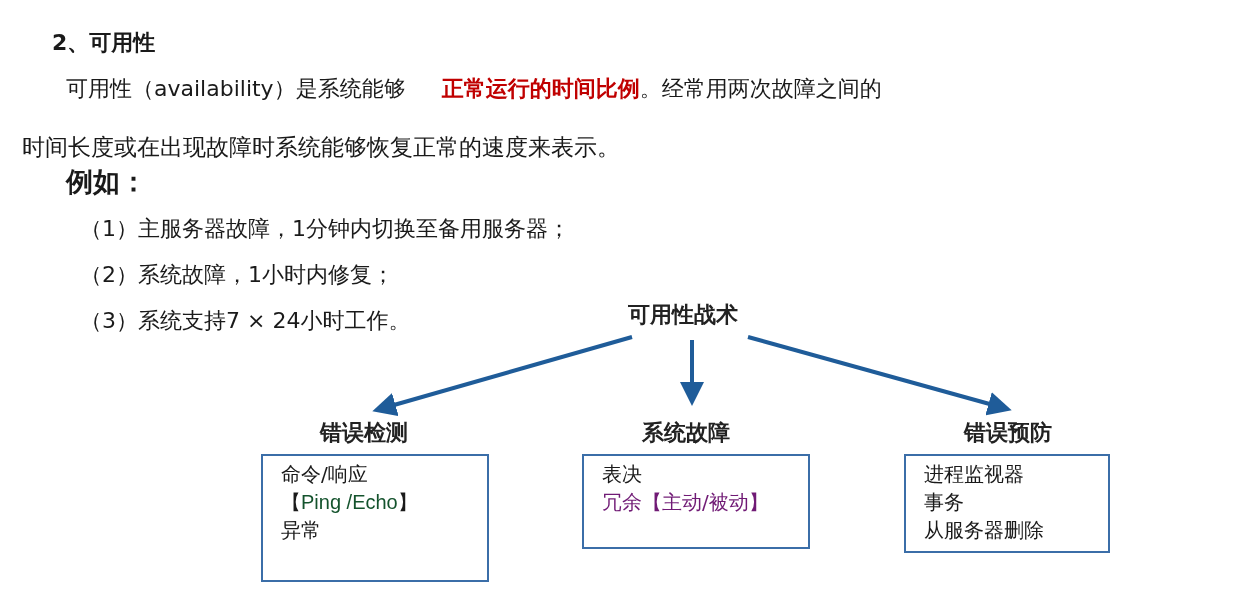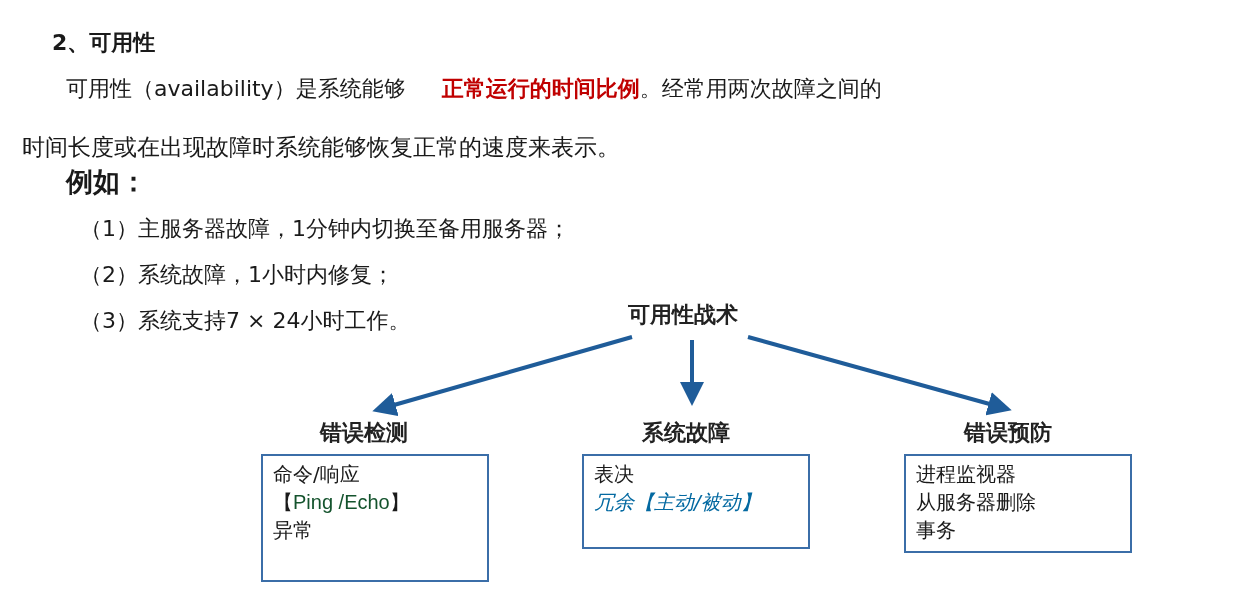--- a/index.html
+++ b/index.html
@@ -8,24 +8,24 @@
       font-family: "DejaVu Sans", "Liberation Sans", sans-serif; color: #1a1a1a;
     }
     .abs { position: absolute; white-space: nowrap; }
     .h2 { left: 52px; top: 28px; font-size: 22px; font-weight: bold; }
     .para1 { left: 66px; top: 74px; font-size: 22px; }
     .para2 { left: 22px; top: 132px; font-size: 23px; }
     .hl { color: #c00000; font-weight: bold; margin-left: 36px; }
     .eg { left: 66px; top: 164px; font-size: 27px; font-weight: bold; }
     .item { left: 80px; font-size: 22px; }
     .tactic-title { font-size: 22px; font-weight: bold; color: #222; }
-    .box { position: absolute; border: 2px solid #3b6ea8; background: #fff; padding: 4px 10px; font-size: 20px; line-height: 28px; box-sizing: border-box; }
+    .box { position: absolute; border: 2px solid #3b6ea8; background: #fff; padding: 4px 18px; font-size: 20px; line-height: 28px; box-sizing: border-box; }
     .box div { white-space: nowrap; }
     .blue { color: #14532d; font-family: "Liberation Sans", sans-serif; }
-    .red { color: #0369a1; font-style: italic; }
+    .red { color: #701a75; }
     svg.arrows { position: absolute; left: 0; top: 0; }
   </style>
 </head>
 <body>
 
 <div class="abs h2">2、可用性</div>
 <div class="abs para1"><span>可用性（availability）是系统能够</span><span class="hl">正常运行的时间比例</span><span>。经常用两次故障之间的</span></div>
 <div class="abs para2">时间长度或在出现故障时系统能够恢复正常的速度来表示。</div>
 <div class="abs eg">例如：</div>
 <div class="abs item" style="top:214px">（1）主服务器故障，1分钟内切换至备用服务器；</div>
@@ -53,17 +53,17 @@
   <div>命令/响应</div>
   <div><span>【</span><span class="blue">Ping /Echo</span><span>】</span></div>
   <div>异常</div>
 </div>
 
 <div class="box" style="left:582px; top:454px; width:228px; height:95px;">
   <div>表决</div>
   <div class="red">冗余【主动/被动】</div>
 </div>
 
-<div class="box" style="left:904px; top:454px; width:228px; height:99px;">
+<div class="box" style="left:904px; top:454px; width:206px; height:99px;">
   <div>进程监视器</div>
+  <div>事务</div>
   <div>从服务器删除</div>
-  <div>事务</div>
 </div>
 
 </body></html>

